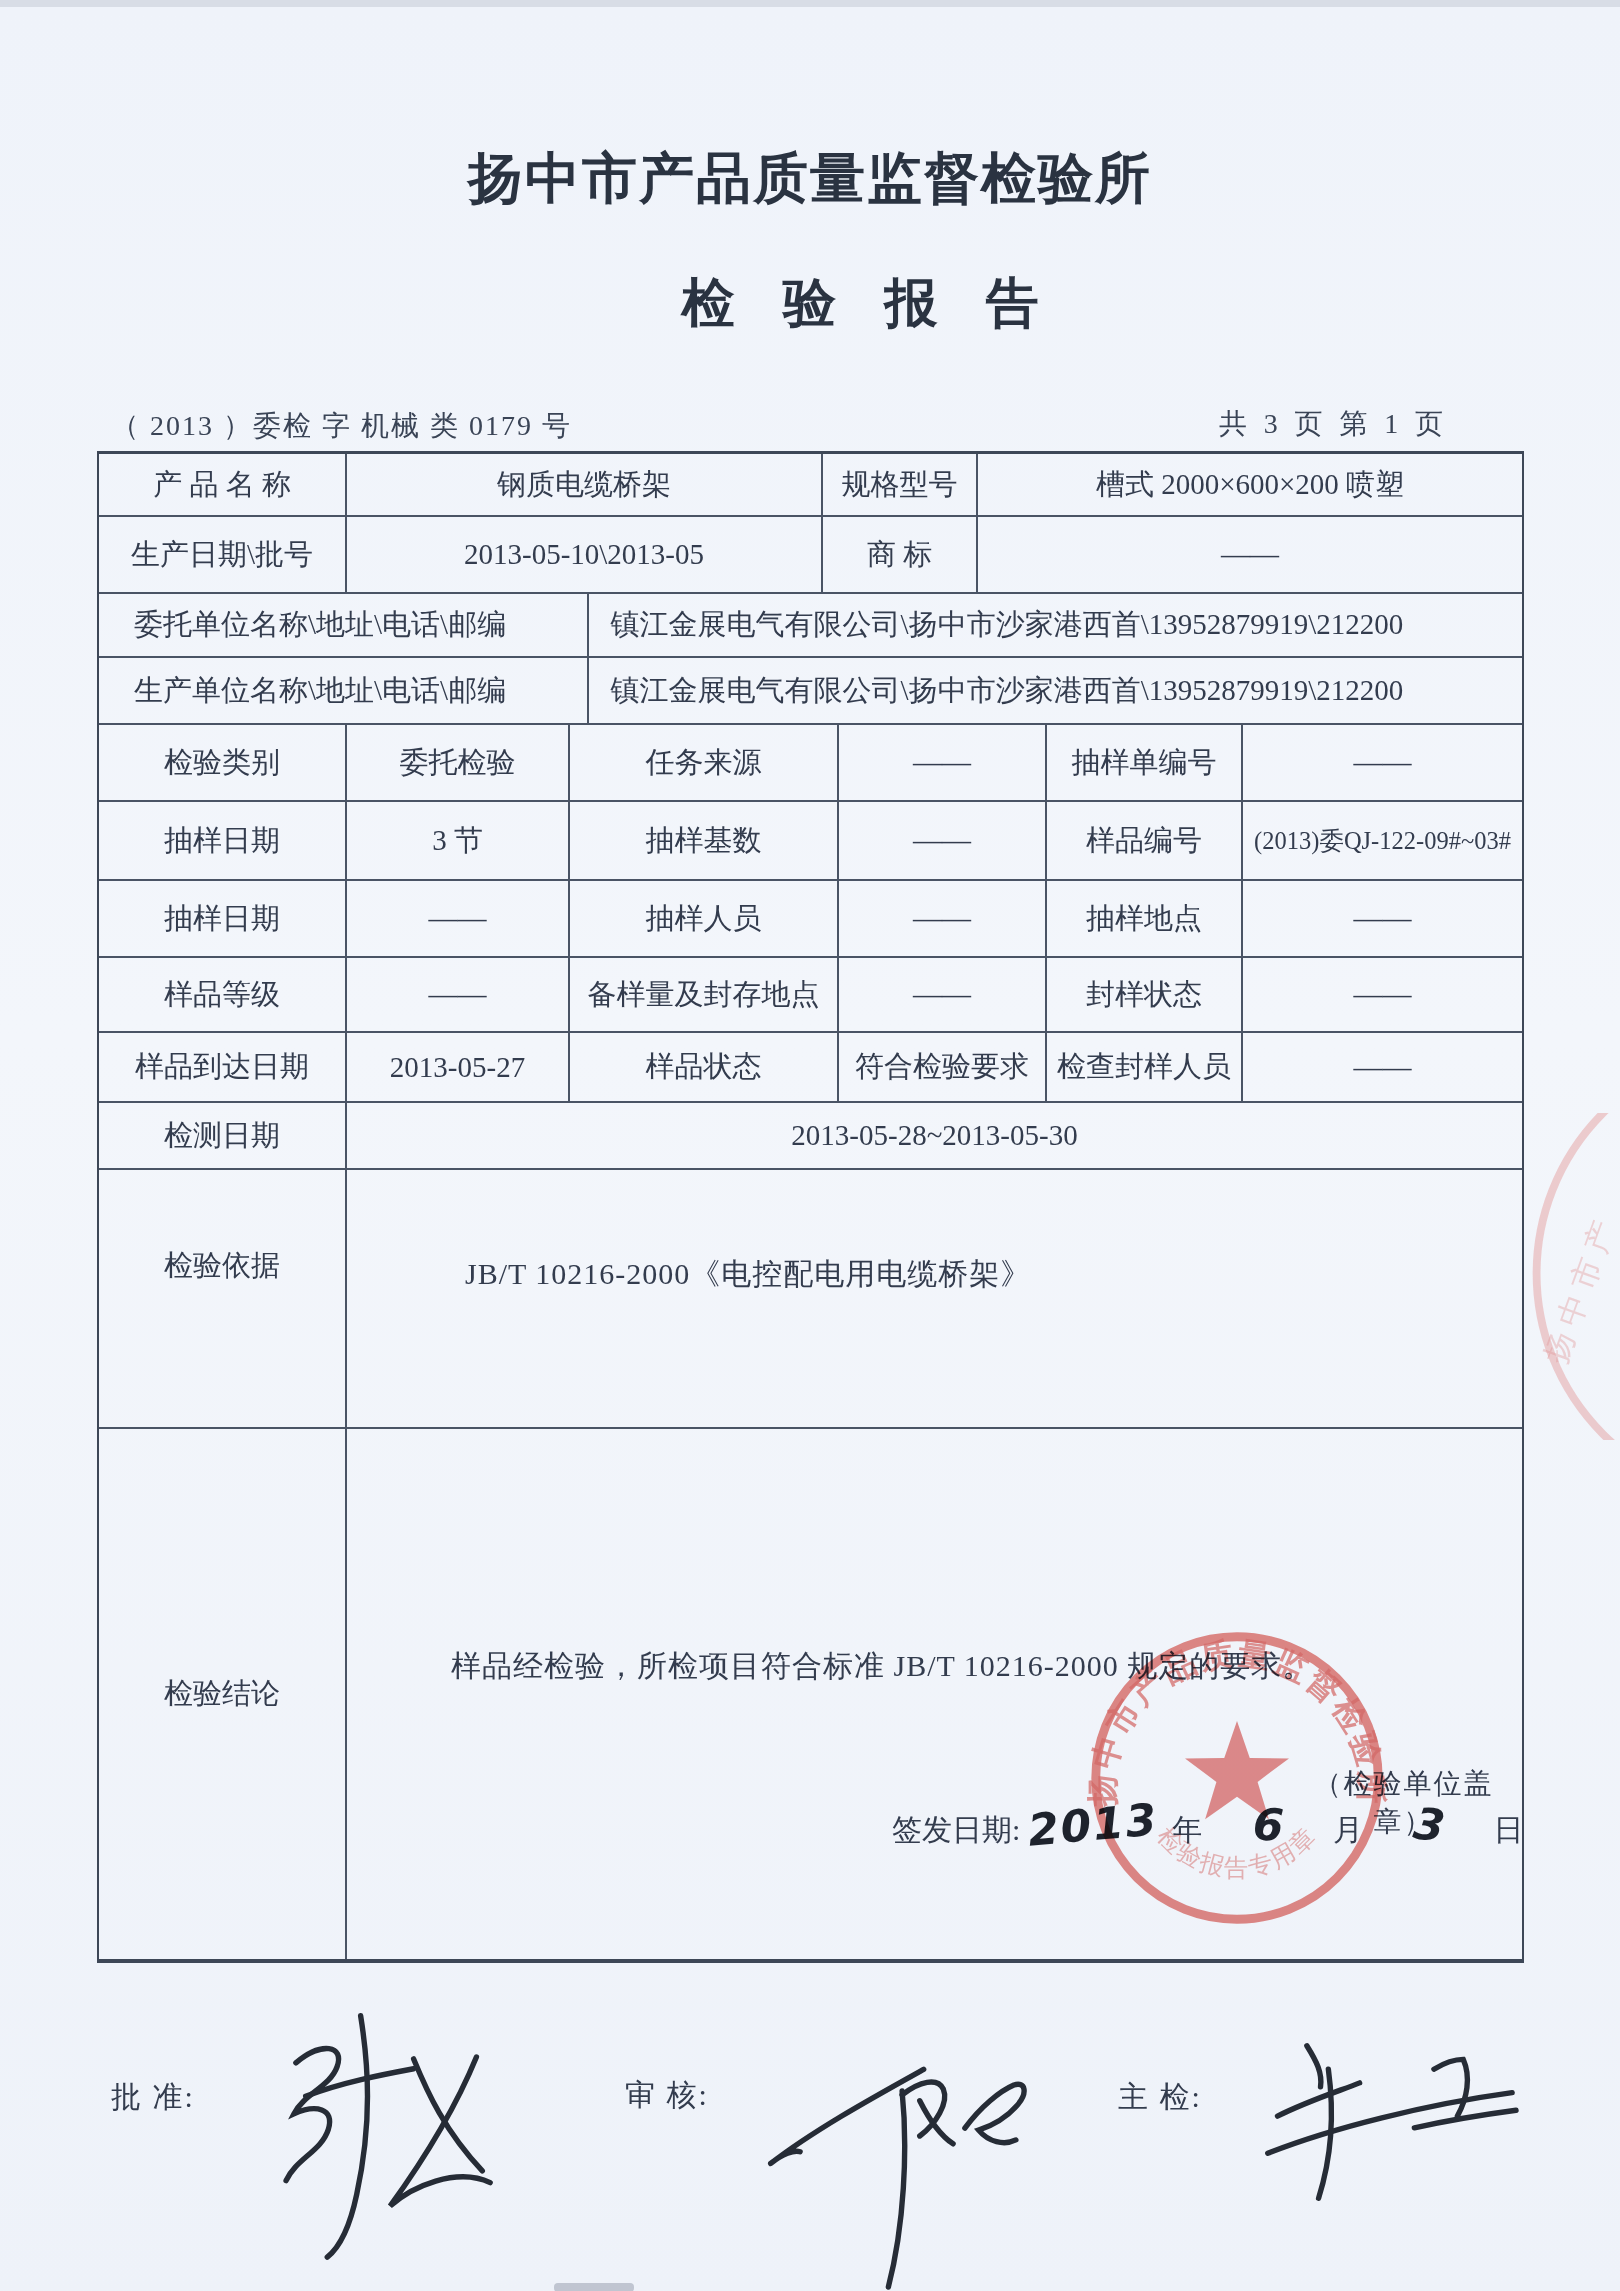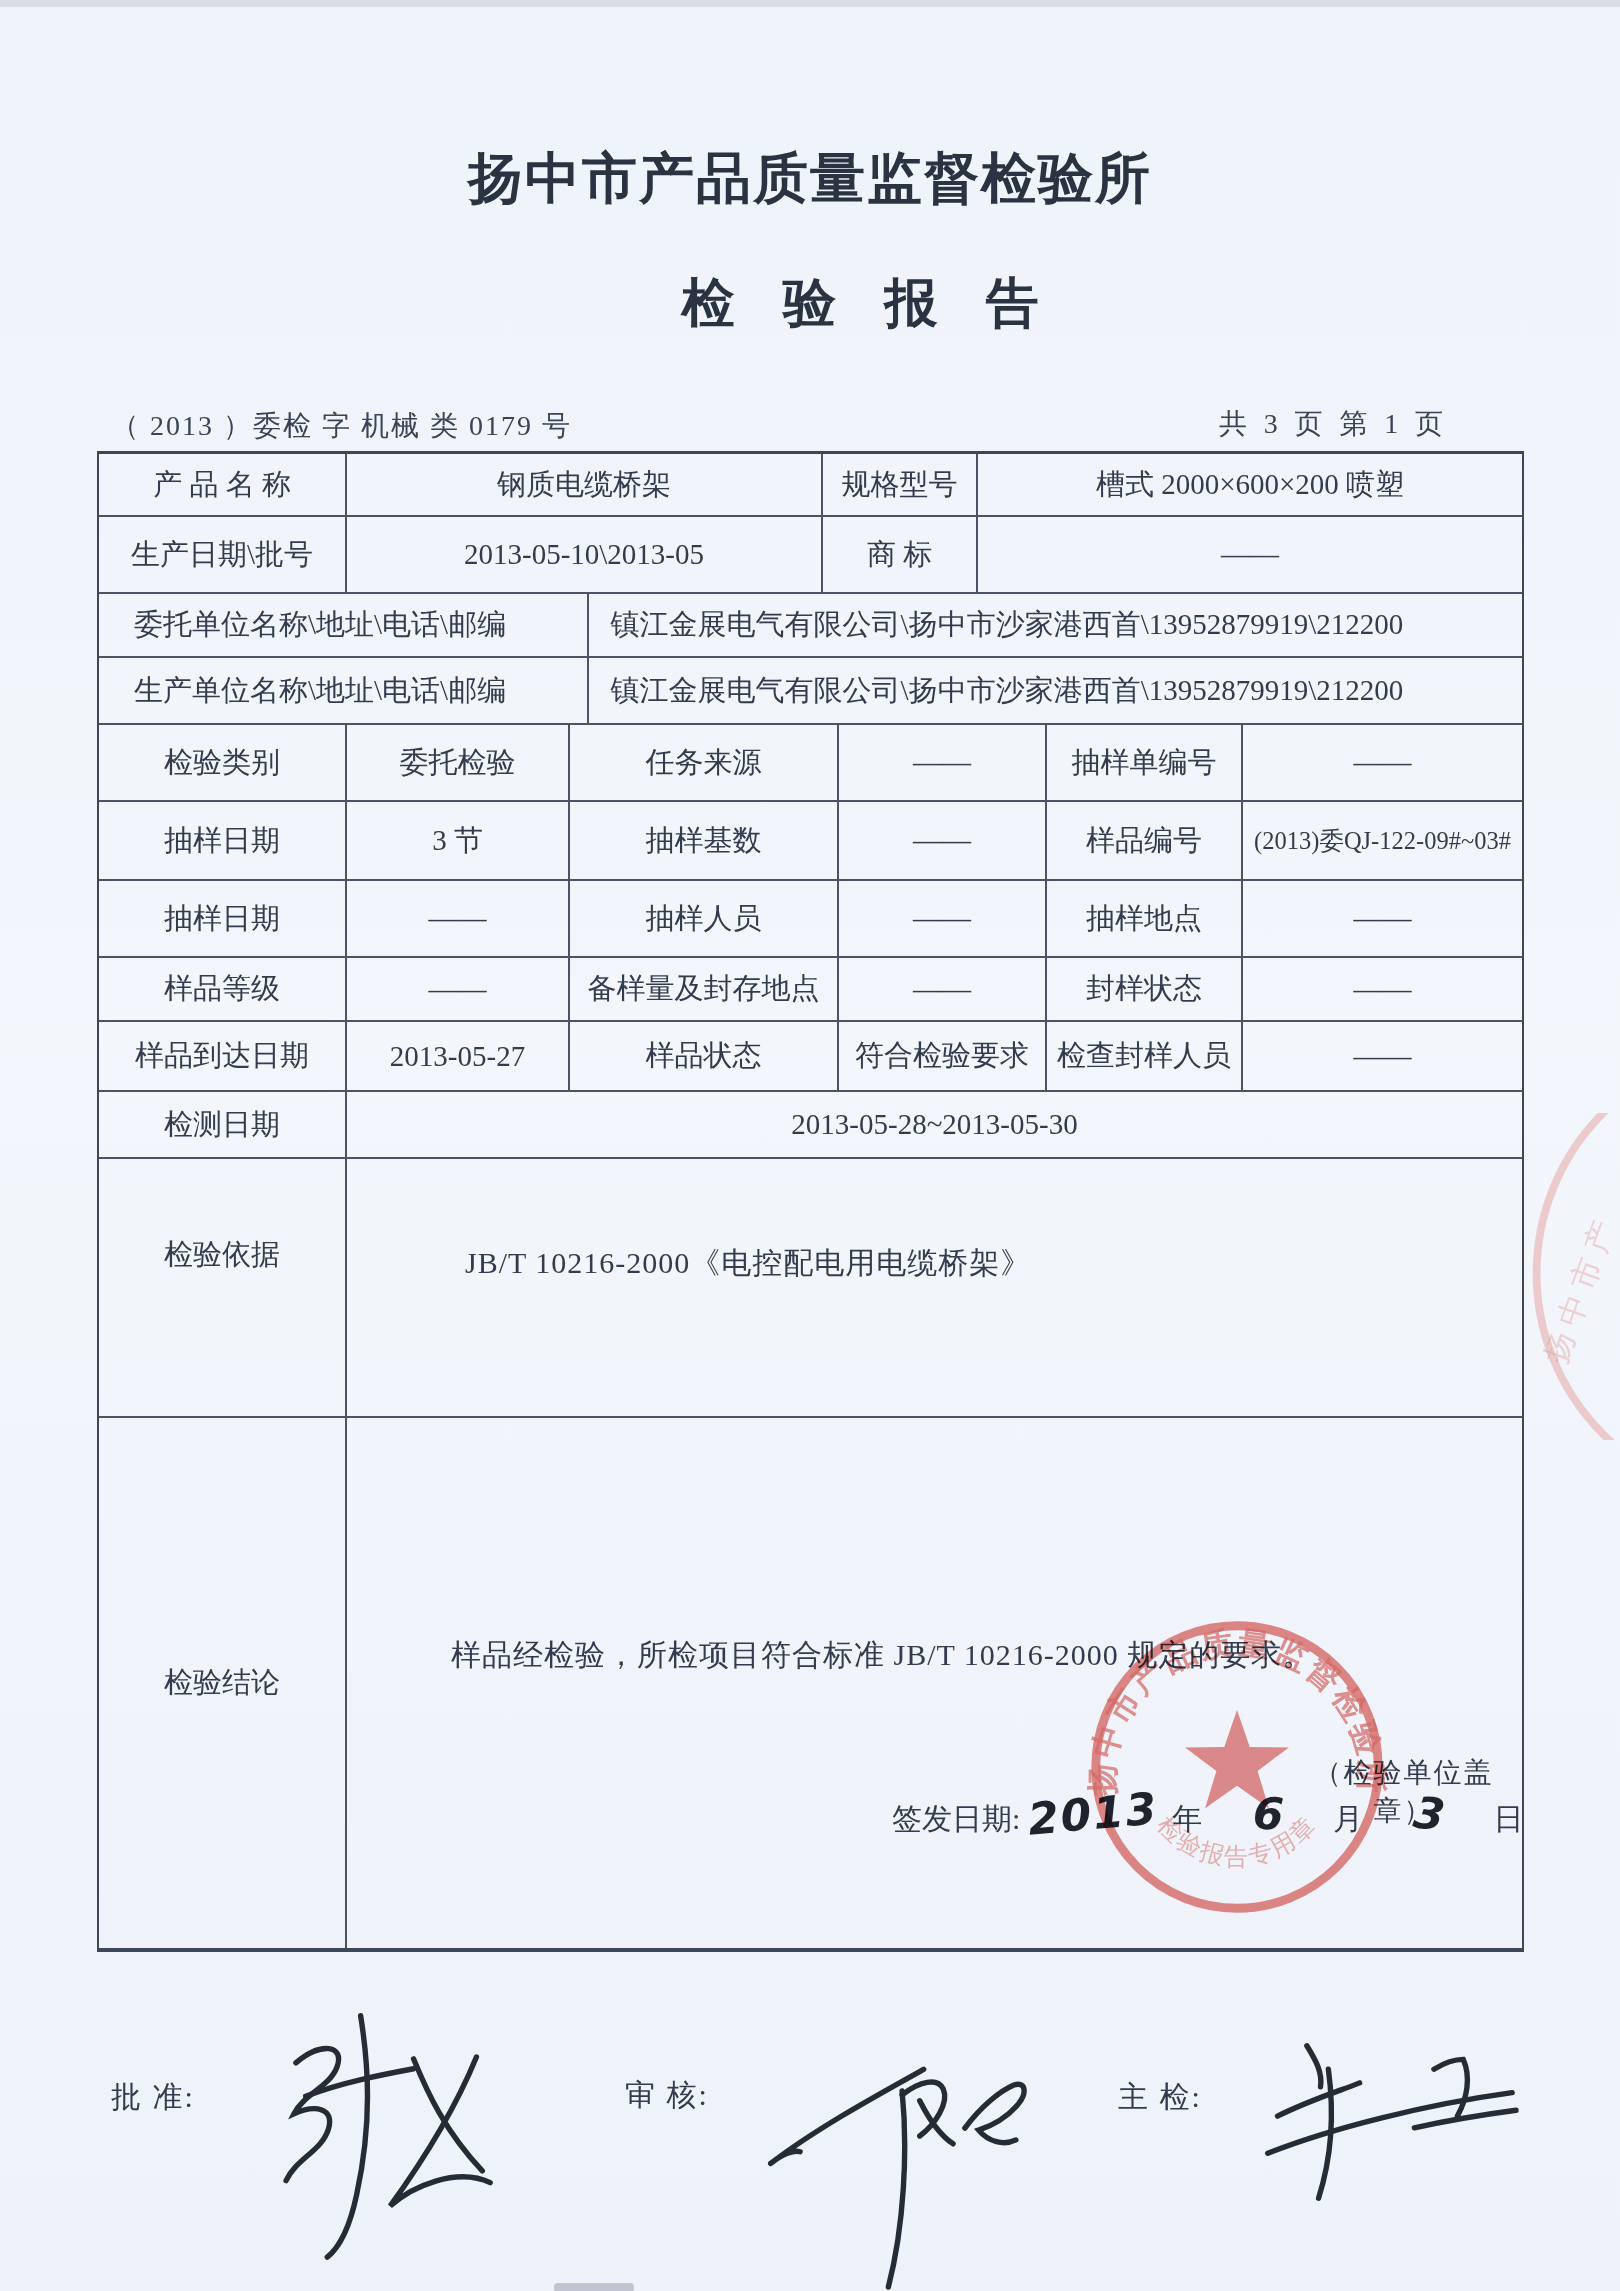--- a/index.html
+++ b/index.html
@@ -111,21 +111,21 @@
 
     <div class="trow row-c" style="height:77px">
       <div class="cell">抽样日期</div>
       <div class="cell">——</div>
       <div class="cell">抽样人员</div>
       <div class="cell">——</div>
       <div class="cell">抽样地点</div>
       <div class="cell">——</div>
     </div>
 
-    <div class="trow row-c" style="height:64px">
+    <div class="trow row-c" style="height:75px">
       <div class="cell">样品等级</div>
       <div class="cell">——</div>
       <div class="cell">备样量及封存地点</div>
       <div class="cell">——</div>
       <div class="cell">封样状态</div>
       <div class="cell">——</div>
     </div>
 
     <div class="trow row-c" style="height:70px">
       <div class="cell">样品到达日期</div>

